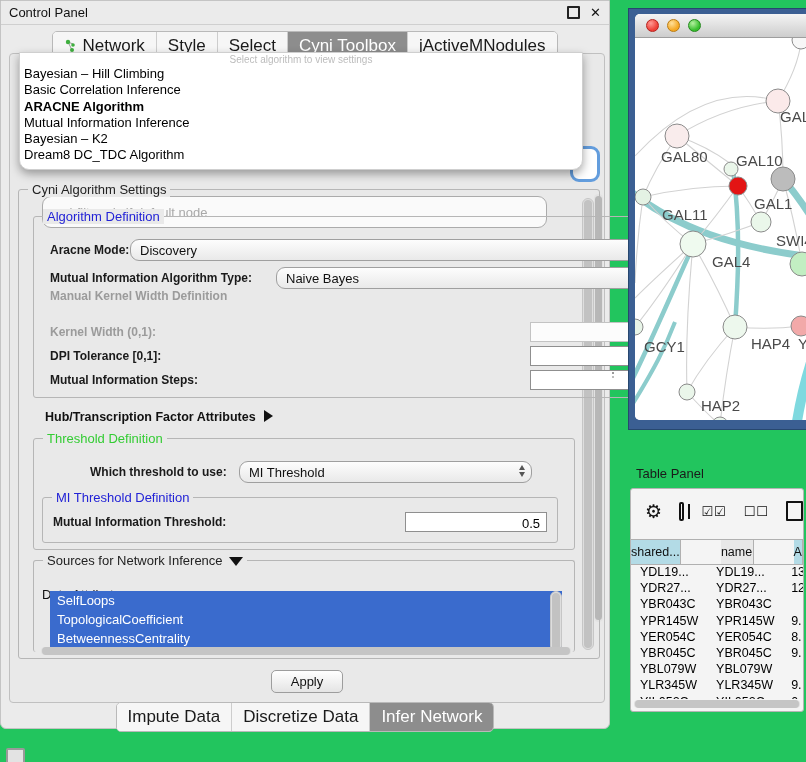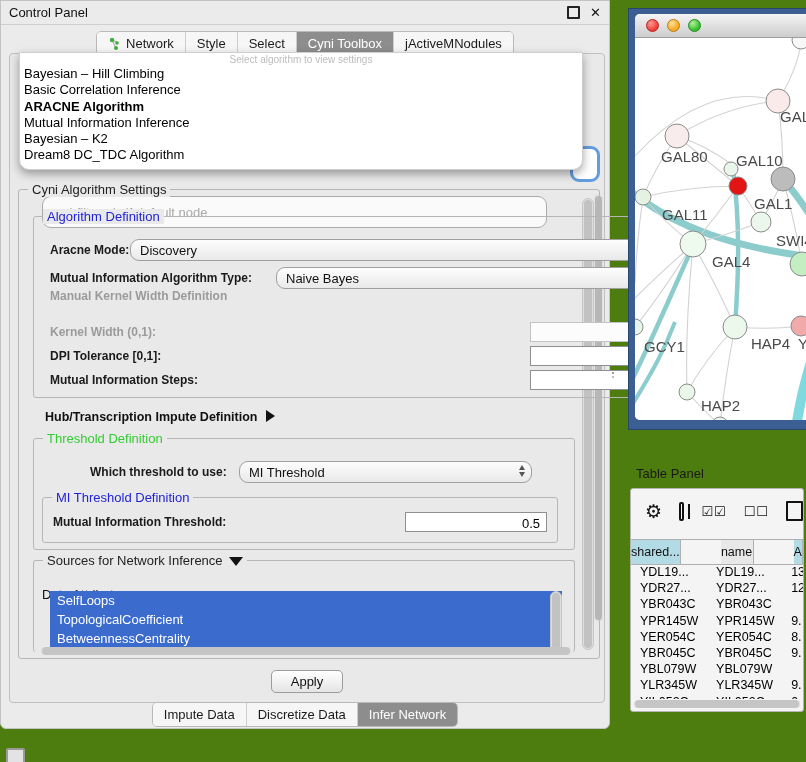--- a/index.html
+++ b/index.html
@@ -1,28 +1,28 @@
 <!DOCTYPE html>
 <html><head>
 <meta charset="utf-8">
 <style>
   html,body{margin:0;padding:0;background:#ededed;}
   .screen{position:relative;width:806px;height:762px;overflow:hidden;
-    font-family:"Liberation Sans","DejaVu Sans",sans-serif;background:#4d7c0f;color:#111;}
+    font-family:"Liberation Sans","DejaVu Sans",sans-serif;background:#22c55e;color:#111;}
   
   .cpanel{position:absolute;left:0;top:6;width:610px;height:729px;background:#ebebeb;
     border:1px solid #c4c4c4;border-radius:0 0 6px 6px;box-sizing:border-box;}
   .titlebar{position:absolute;left:0;top:0;right:0;height:24px;border-bottom:1px solid #cfcfcf;
     display:flex;align-items:center;padding:0 8px;box-sizing:border-box;font-size:13px;}
   .titlebar .spacer{flex:1;}
   .float-ico{width:9px;height:9px;border:2px solid #222;border-radius:1px;margin-right:10px;}
   .close-ico{font-size:13px;font-weight:bold;color:#111;line-height:1;}
   .tabbar{position:absolute;left:0;top:30px;right:0;display:flex;justify-content:center;}
   .tabgroup{display:inline-flex;border:1px solid #b9b9b9;border-radius:5px;overflow:hidden;background:#f6f6f6;}
-  .tab{padding:4px 11px;font-size:13px;color:#1a1a1a;background:#f6f6f6;border-right:1px solid #cdcdcd;
+  .tab{padding:4px 11px;font-size:17px;color:#1a1a1a;background:#f6f6f6;border-right:1px solid #cdcdcd;
     display:flex;align-items:center;gap:5px;white-space:nowrap;cursor:default;}
   .tab:last-child{border-right:none;}
   .tab.sel{background:#8d8d8d;color:#fff;}
   .content-box{position:absolute;left:8px;top:52px;width:596px;height:650px;background:#e9e9e9;
     border:1px solid #c0c0c0;border-radius:4px;box-sizing:border-box;}
   .outer-scroll{position:absolute;right:1px;top:140px;bottom:80px;width:9px;background:#e2e2e2;border-radius:5px;}
   .outer-scroll .thumb{position:absolute;left:1px;right:1px;top:2px;bottom:2px;background:#b7b7b7;border-radius:5px;}
   
   .hidden-combo{position:absolute;left:32px;top:142px;width:505px;height:32px;background:#fafafa;
     border:1px solid #ababab;border-radius:9px;box-sizing:border-box;font-size:13px;color:#a9a9a9;
@@ -198,21 +198,21 @@
             <span class="lbl" style="left:16px;">DPI Tolerance [0,1]:</span>
             <input class="field" style="right: 12px; width: 142px; top: 1px;" value="0.0">
           </div>
           <div class="row" style="top:152px;">
             <span class="lbl" style="left:16px;">Mutual Information Steps:</span>
             <input class="field" style="right: 12px; width: 142px; top: 1px;" value="6">
           </div>
         </div>
 
         <div style="position:absolute;left:26px;top:220px;font-size:12.5px;font-weight:bold;">
-          <span>Hub/Transcription Impute Definition</span><span class="tri-right"></span>
+          <span>Hub/Transcription Factor Attributes</span><span class="tri-right"></span>
         </div>
 
         <div class="group" style="left:14px;top:248px;width:542px;height:112px;">
           <span class="legend green">Threshold Definition</span>
           <div class="row" style="top:22px;">
             <span class="lbl" style="left:56px;">Which threshold to use:</span>
             <div class="combo" style="left:205px;right:42px;">
               <span>MI Threshold</span>
               <span class="arrows">
                   <i class="up"></i>

